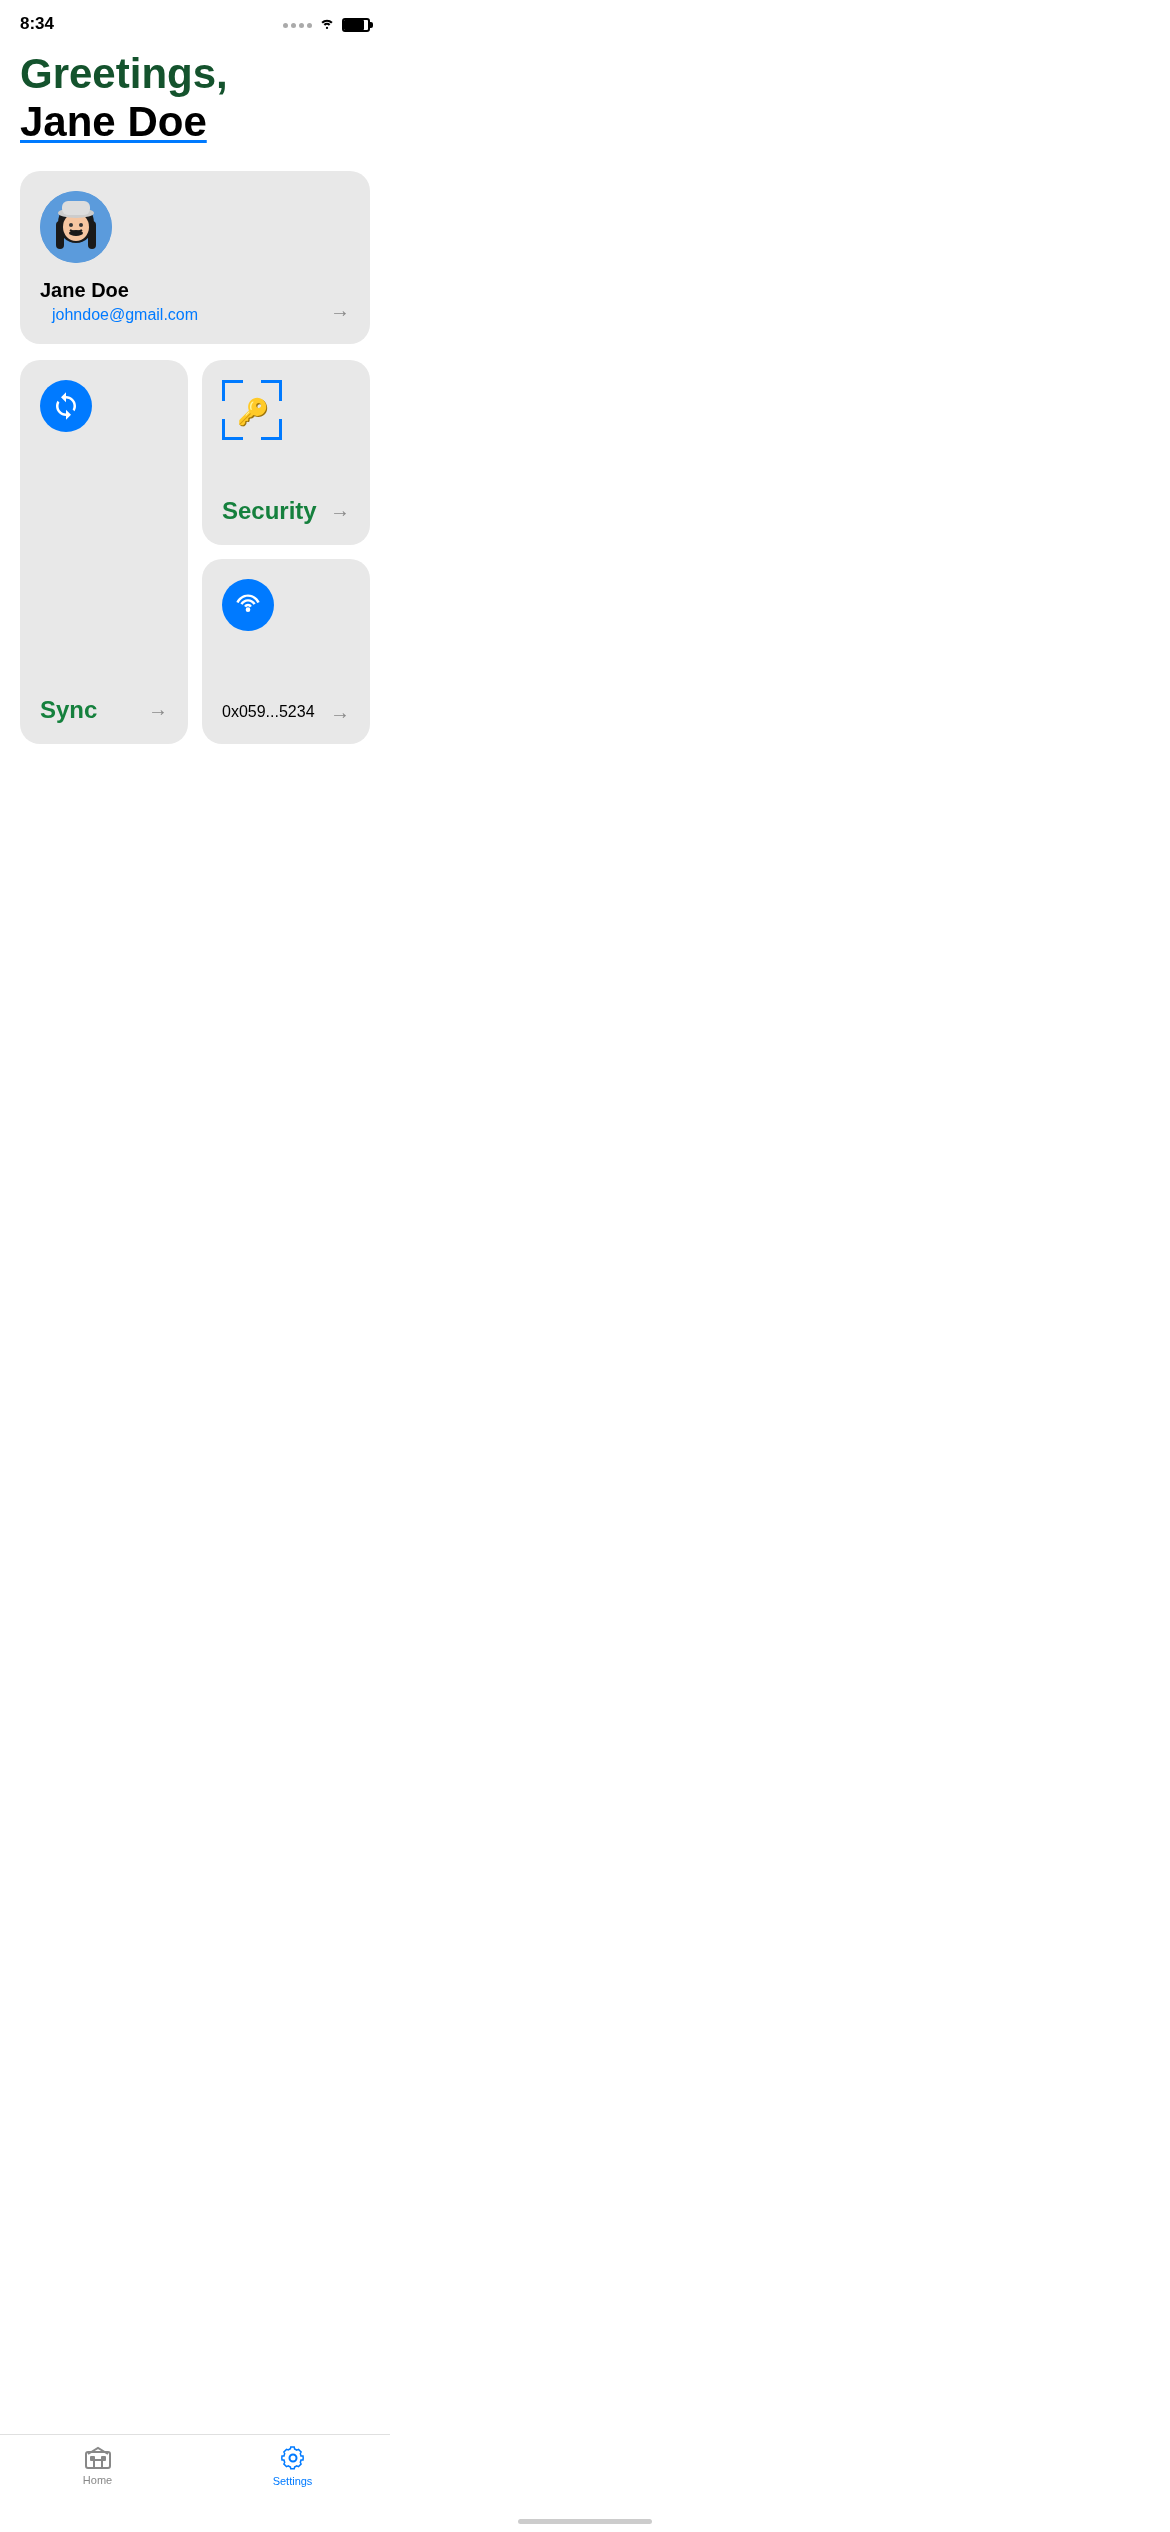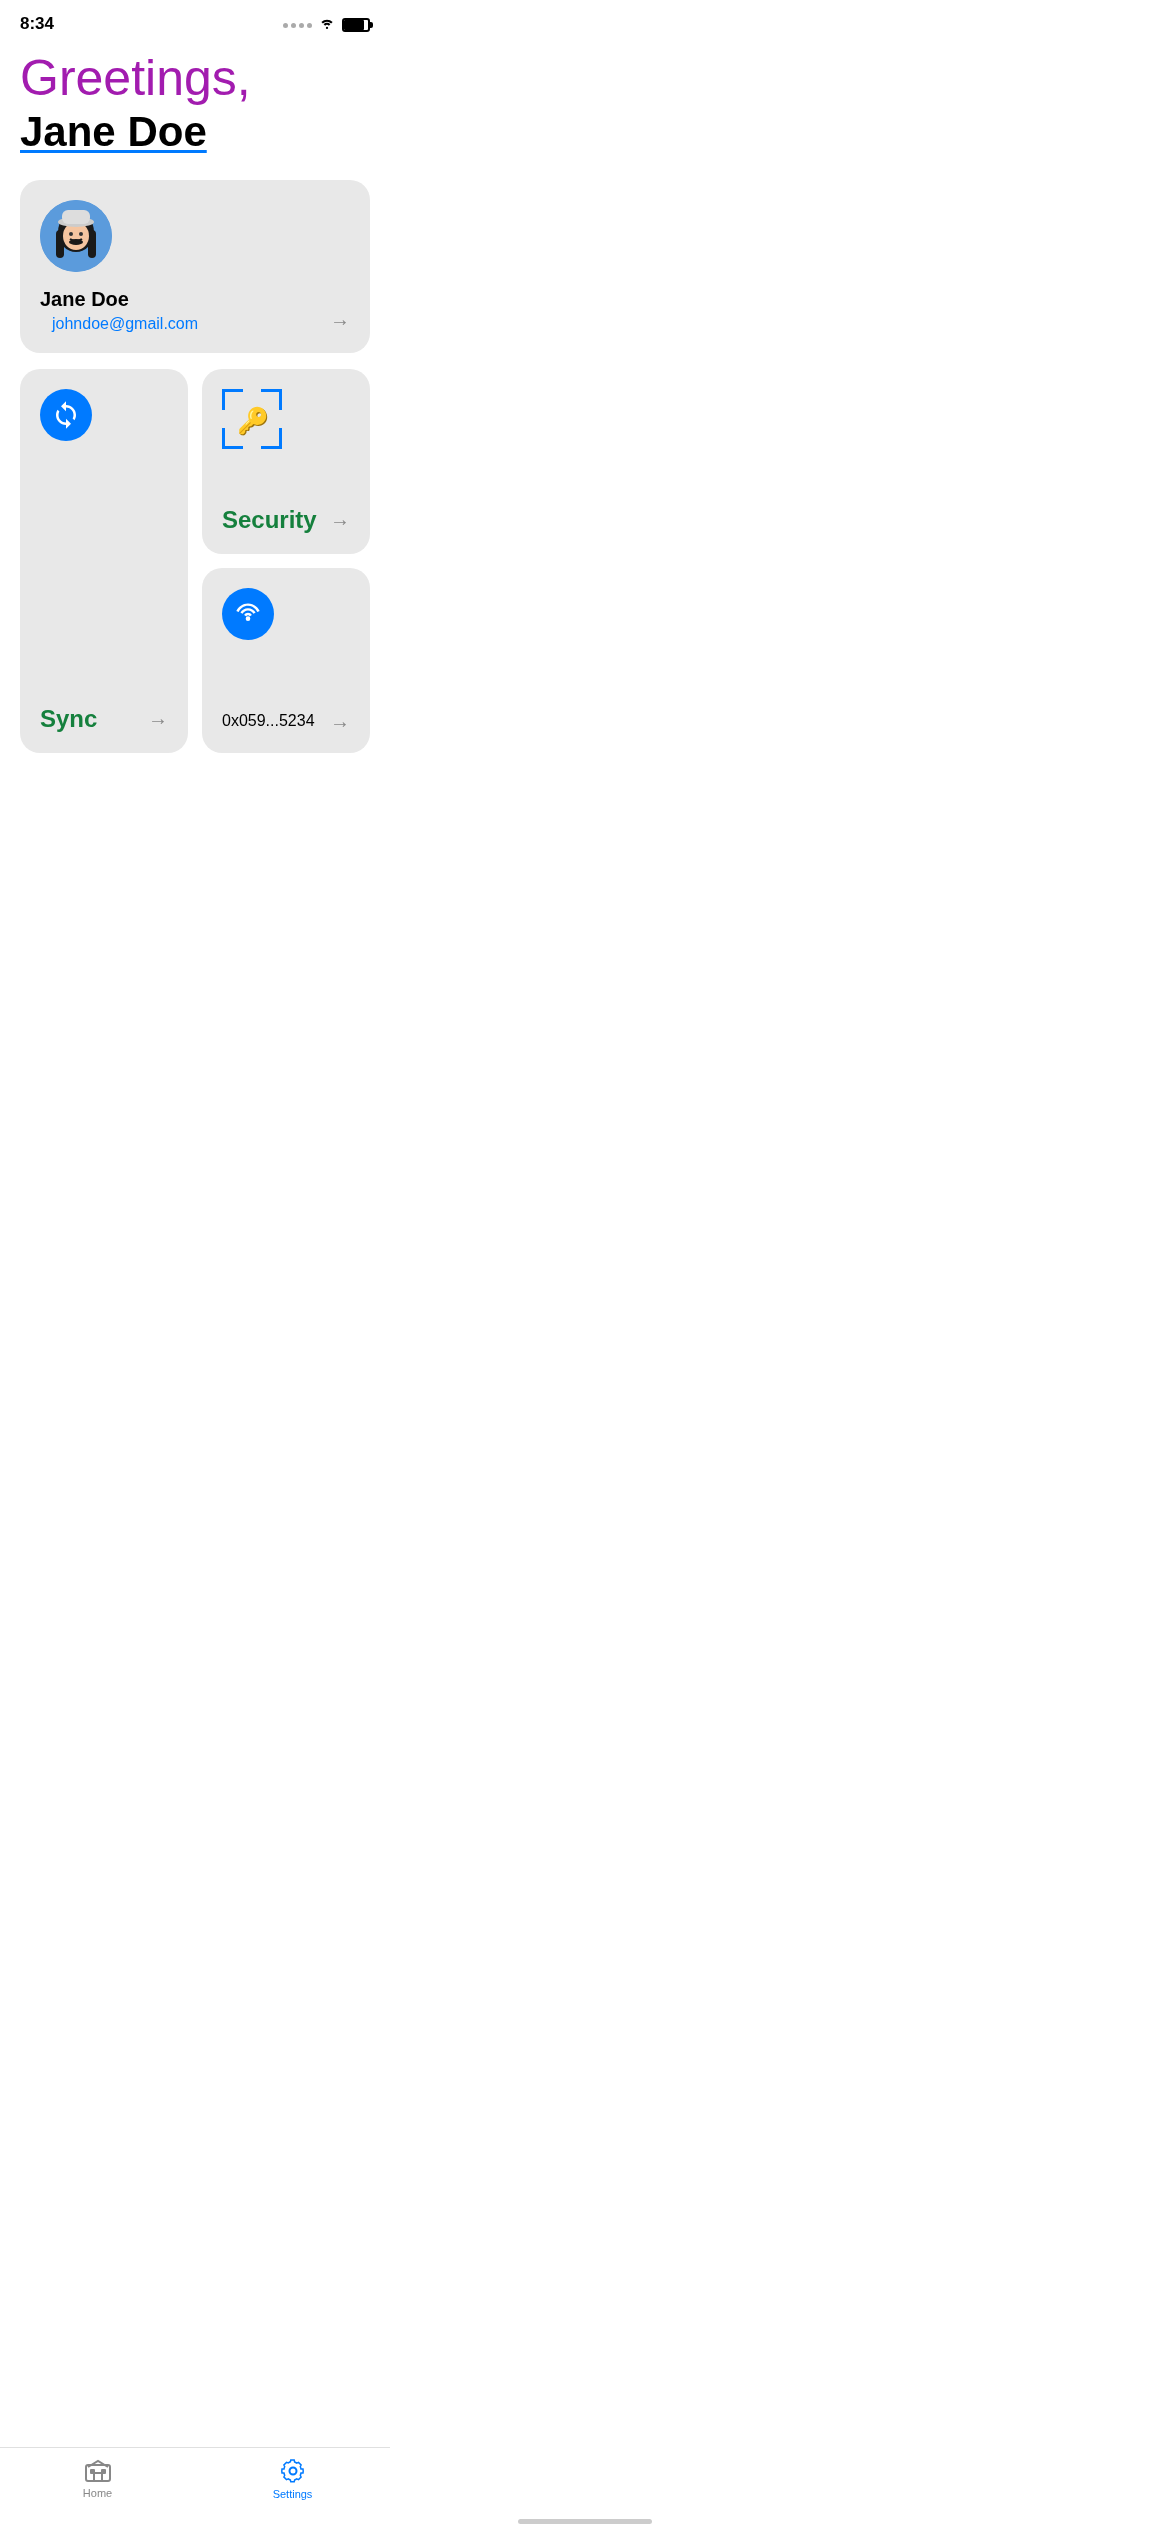--- a/index.html
+++ b/index.html
@@ -54,23 +54,23 @@
     
     .main {
       padding: 10px 20px 100px;
     }
 
     
     .greeting {
       margin-bottom: 24px;
     }
     .greeting-text {
-      font-size: 50px;
-      font-weight: 400;
-      color: #a21caf;
+      font-size: 42px;
+      font-weight: 700;
+      color: #14532d;
       line-height: 1.15;
     }
     .greeting-name {
       font-size: 42px;
       font-weight: 700;
       color: #000;
       line-height: 1.15;
       text-decoration: underline;
       text-decoration-color: #007AFF;
       text-decoration-thickness: 3px;
@@ -217,21 +217,21 @@
       border-radius: 50%;
       display: flex; align-items: center; justify-content: center;
     }
     .wallet-icon-wrap svg {
       width: 28px; height: 28px; fill: white;
     }
 
     
     .tab-bar {
       position: fixed;
-      bottom: 4px;
+      bottom: 17px;
       left: 0;
       width: 390px;
       background: rgba(255,255,255,0.95);
       border-top: 1px solid #e0e0e0;
       display: flex;
       justify-content: space-around;
       align-items: center;
       padding: 10px 0 28px;
       backdrop-filter: blur(10px);
     }

